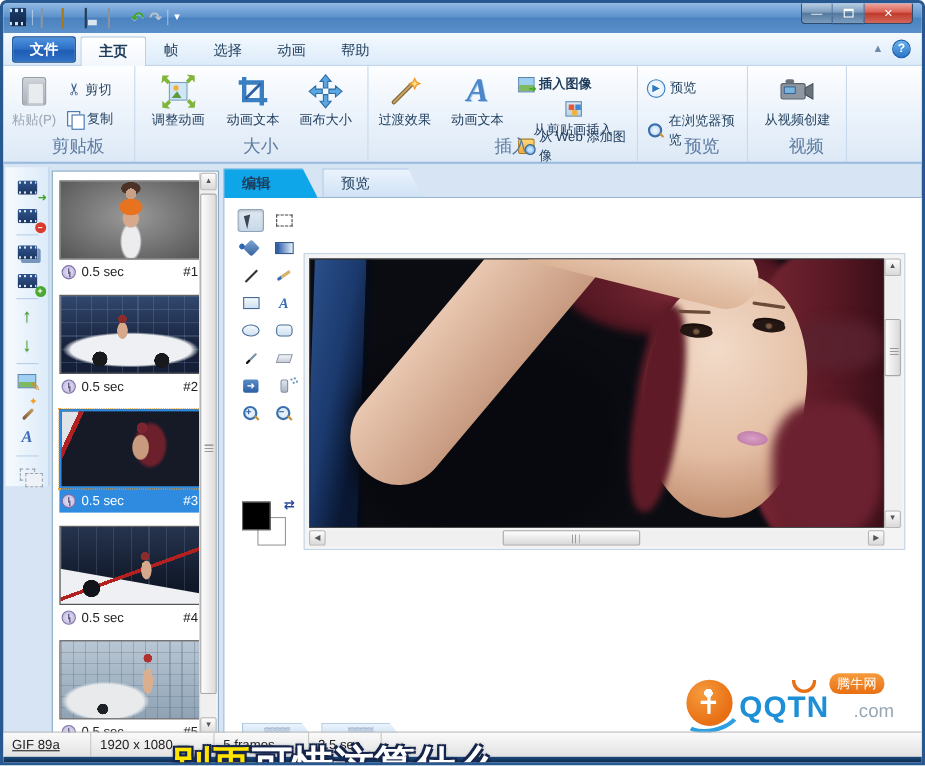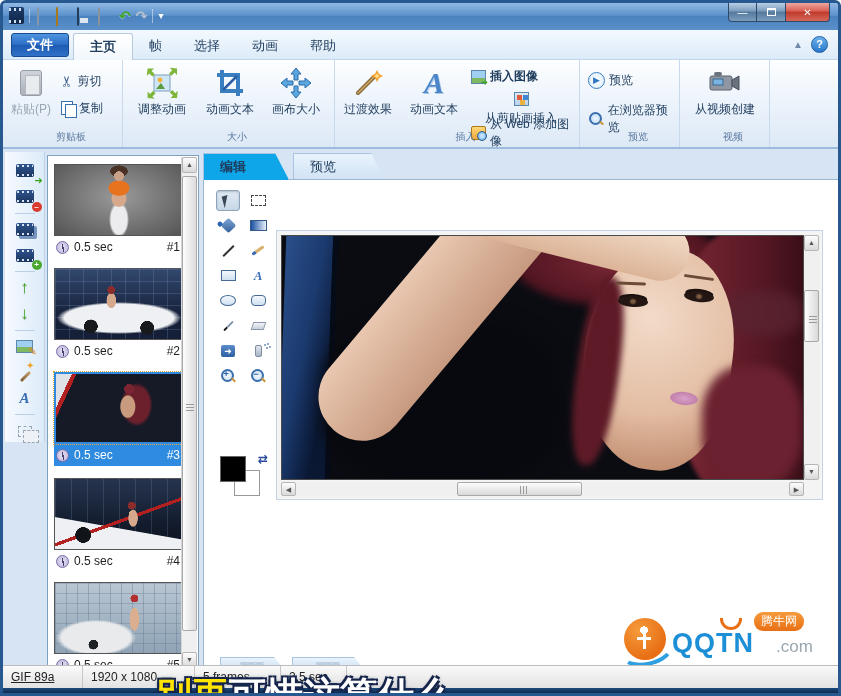--- a/index.html
+++ b/index.html
@@ -49,21 +49,21 @@
     border-radius:3px 3px 0 0; font-weight:bold; }
   .tab-right { position:absolute; right:10px; top:6px; display:flex; gap:8px; align-items:center; }
   .chev { color:#6f8aa8; font-size:10px; }
   .helpbtn { width:17px; height:17px; border-radius:50%; background:linear-gradient(#6db1ec,#2a77c8);
     border:1px solid #1d5ea6; color:#fff; font-size:11px; font-weight:bold; text-align:center; line-height:15px; }
 
   
   .ribbon { position:absolute; left:0; top:57px; width:100%; height:89px;
     background:linear-gradient(#fdfeff,#eaf2fb 55%,#dde9f6); border-bottom:2px solid #9dbcdd; }
   .rgroup { position:absolute; top:0; height:87px; border-right:1px solid #c8d9ec; }
-  .glabel { position:absolute; bottom:3px; left:17px; right:0; text-align:center; font-size:10px; color:#5b7aa0; }
+  .glabel { position:absolute; bottom:3px; left:17px; right:0; text-align:center; font-size:16px; color:#5b7aa0; }
   .bigbtn { position:absolute; top:5px; width:66px; text-align:center; font-size:12px; color:#1e3c5c; }
   .bigbtn .bicon { height:36px; display:flex; align-items:center; justify-content:center; }
   .bigbtn.disabled { color:#9aa6b2; }
   .smallbtn { position:absolute; display:flex; align-items:center; gap:4px; font-size:12px; color:#1e3c5c; }
 
   
   .clipboard-g { position:relative; width:22px; height:26px; background:linear-gradient(#cfd4da,#aab1b9);
      border:1px solid #969da5; border-radius:3px; }
   .clipboard-g::after { content:""; position:absolute; left:4px; top:4px; width:13px; height:18px;
      background:#e9ecef; border:1px solid #b5bac0; }

